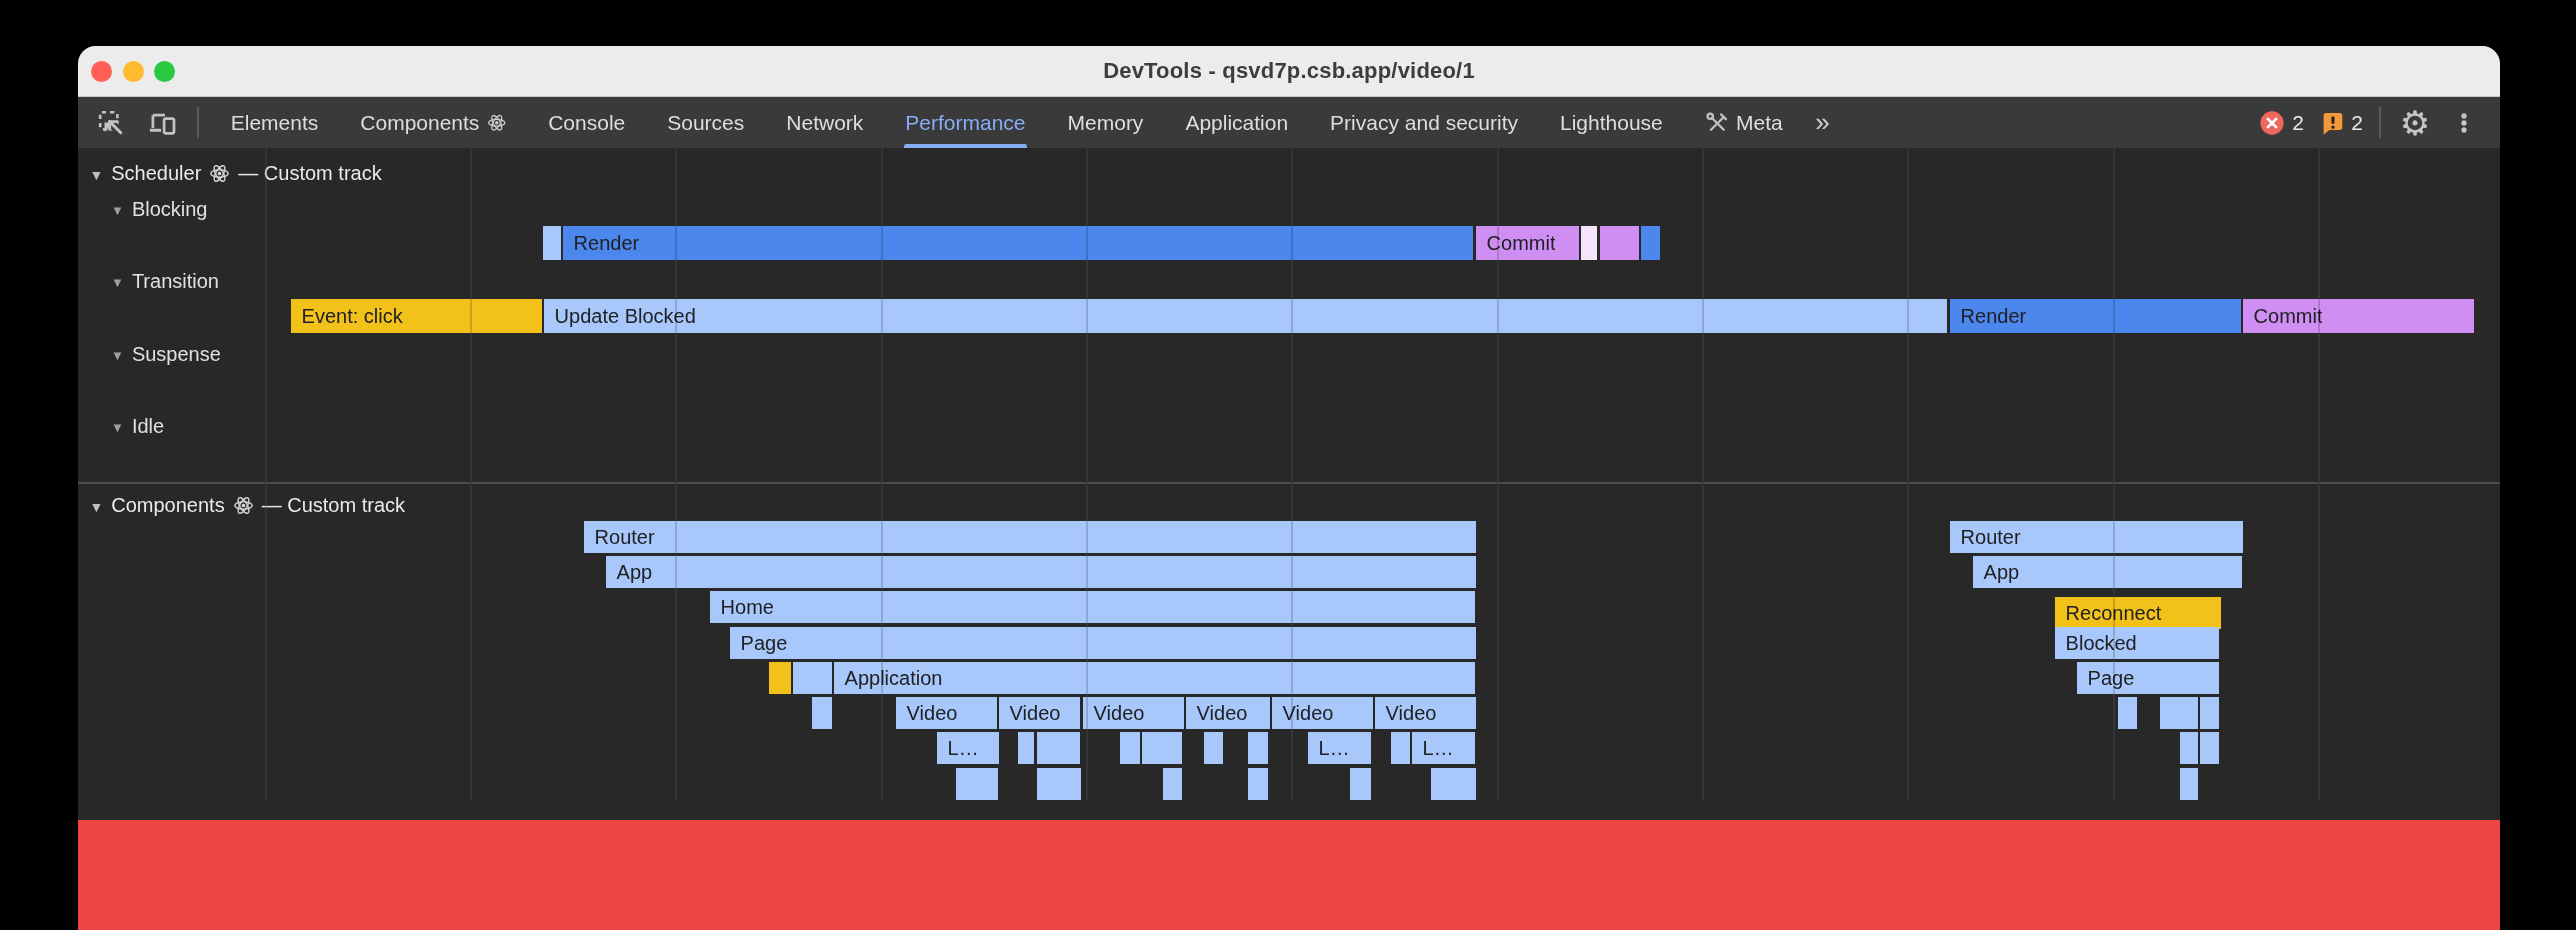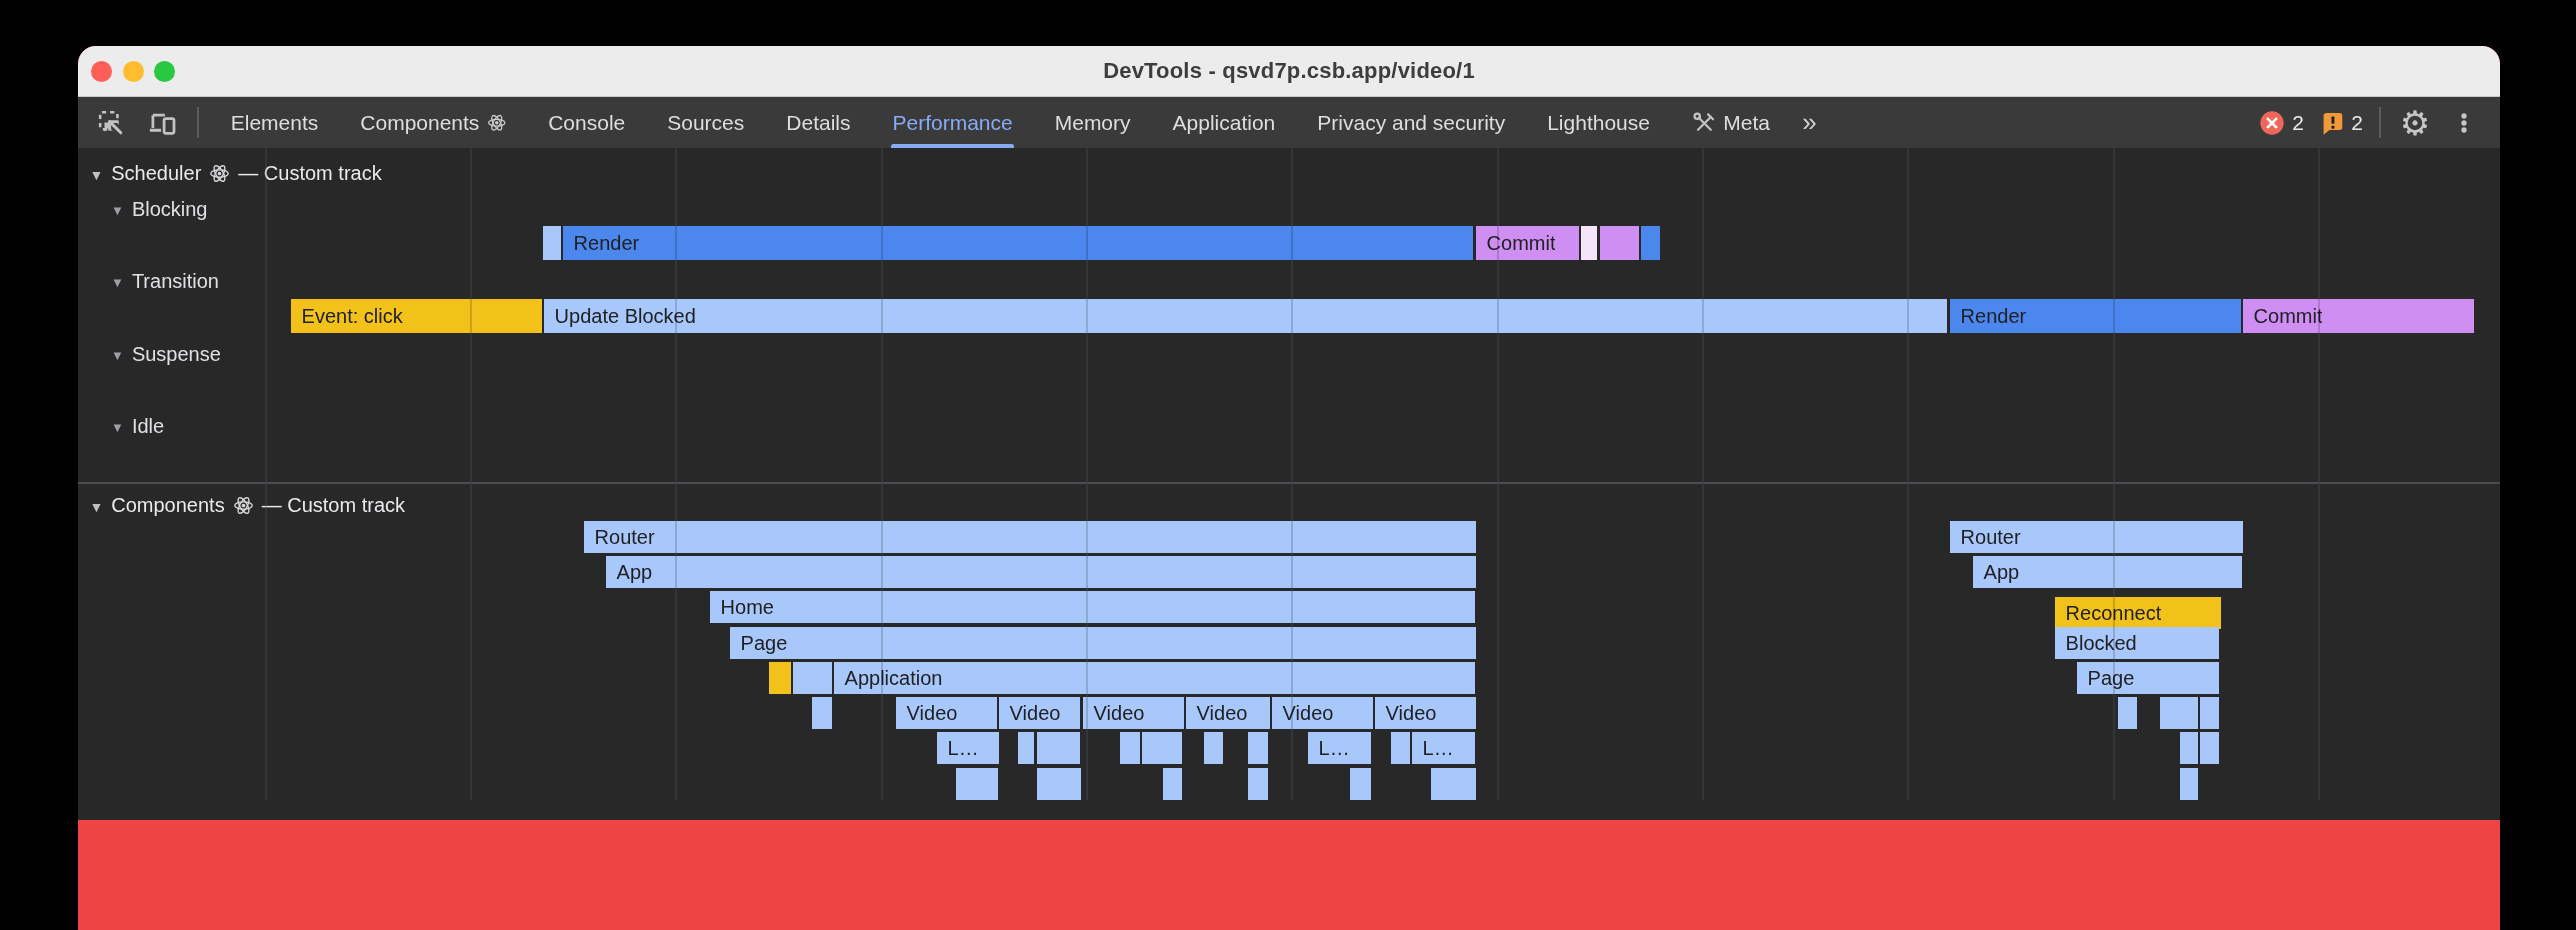--- a/index.html
+++ b/index.html
@@ -125,21 +125,21 @@
             </g>
           </svg>
         </div>
         <div class="tab">
           <span>Console</span>
         </div>
         <div class="tab">
           <span>Sources</span>
         </div>
         <div class="tab">
-          <span>Details</span>
+          <span>Network</span>
         </div>
         <div class="tab selected">
           <span>Performance</span>
         </div>
         <div class="tab">
           <span>Memory</span>
         </div>
         <div class="tab">
           <span>Application</span>
         </div>

